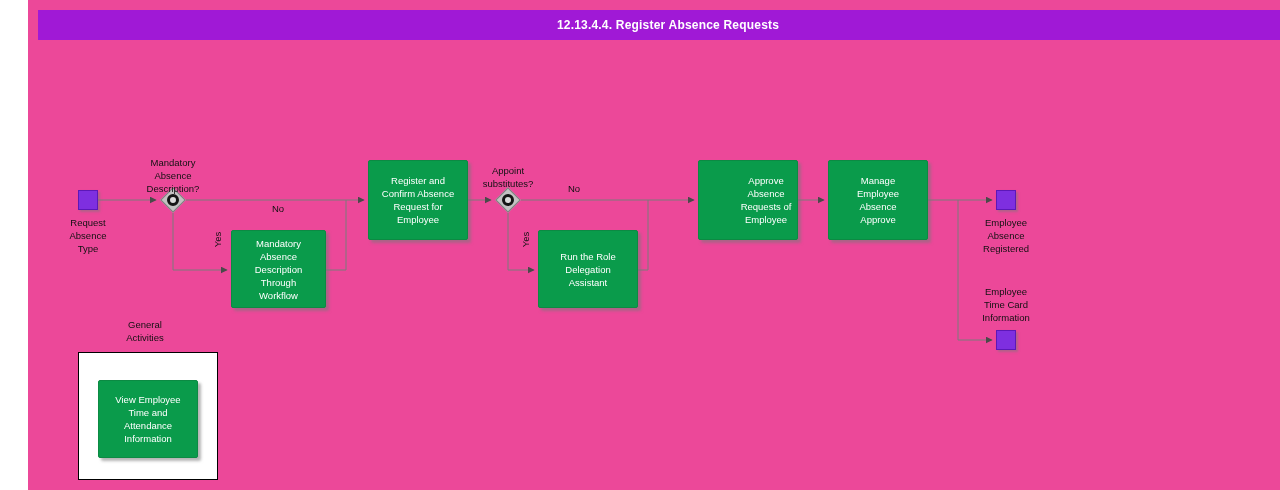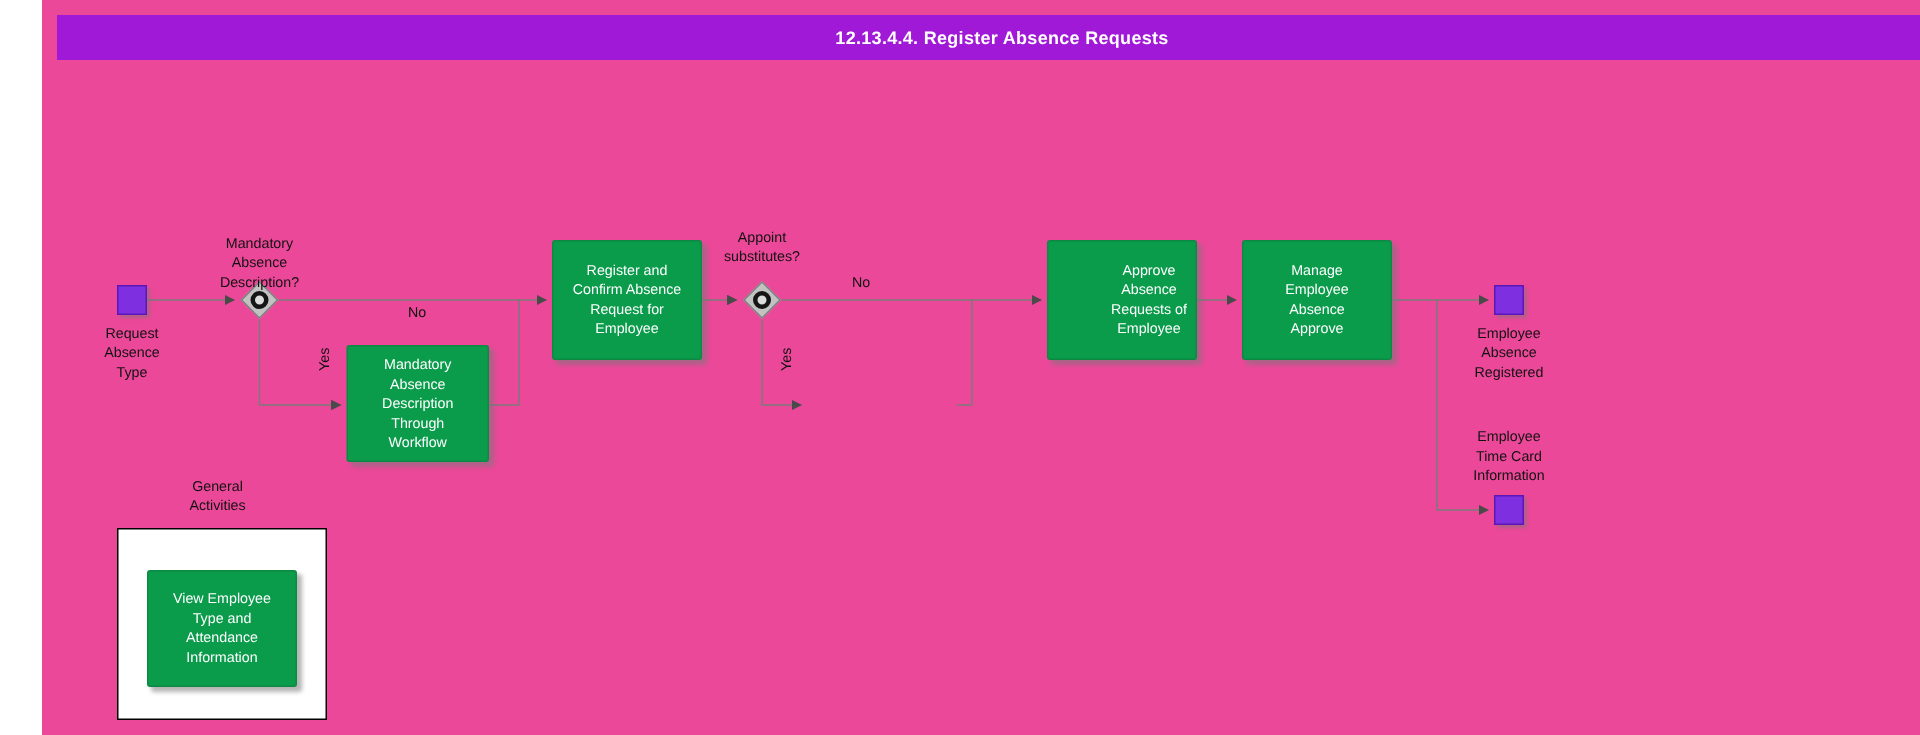--- a/index.html
+++ b/index.html
@@ -90,25 +90,30 @@
     <span class="task-text">Register and
 Confirm Absence
 Request for
 Employee</span>
   </div>
 
   <div class="node gw" style="left:467px; top:187px;">
     <div class="diamond"></div>
     <div class="ring"></div>
   </div>
-  <div class="lbl" style="left:435px; top:152px; width:90px;">Appoint
+  <div class="lbl" style="left:435px; top:164px; width:90px;">Appoint
 substitutes?</div>
   <div class="edge-lbl" style="left:534px; top:182px; width:24px;">No</div>
   <div class="edge-lbl rot" style="left:485px; top:233px; width:24px; height:13px;">Yes</div>
 
+  <div class="node task" style="left:510px; top:230px; height:78px;">
+    <span class="task-text">Run the Role
+Delegation
+Assistant</span>
+  </div>
 
   <div class="node task" style="left:670px; top:160px;padding-left:36px;">
     <span class="task-text">Approve Absence
 Requests of
 Employee</span>
   </div>
 
   <div class="node task" style="left:800px; top:160px;">
     <span class="task-text">Manage
 Employee
@@ -124,18 +129,18 @@
   <div class="lbl" style="left:938px; top:285px; width:80px;">Employee
 Time Card
 Information</div>
   <div class="node event" style="left:968px; top:330px;"></div>
 
   <div class="lbl" style="left:82px; top:318px; width:70px;">General
 Activities</div>
   <div class="group-box" style="left:50px; top:352px; width:140px; height:128px;"></div>
   <div class="node task" style="left:70px; top:380px; height:78px;">
     <span class="task-text">View Employee
-Type and
+Time and
 Attendance
 Information</span>
   </div>
 
 </div>
 
 </body></html>

